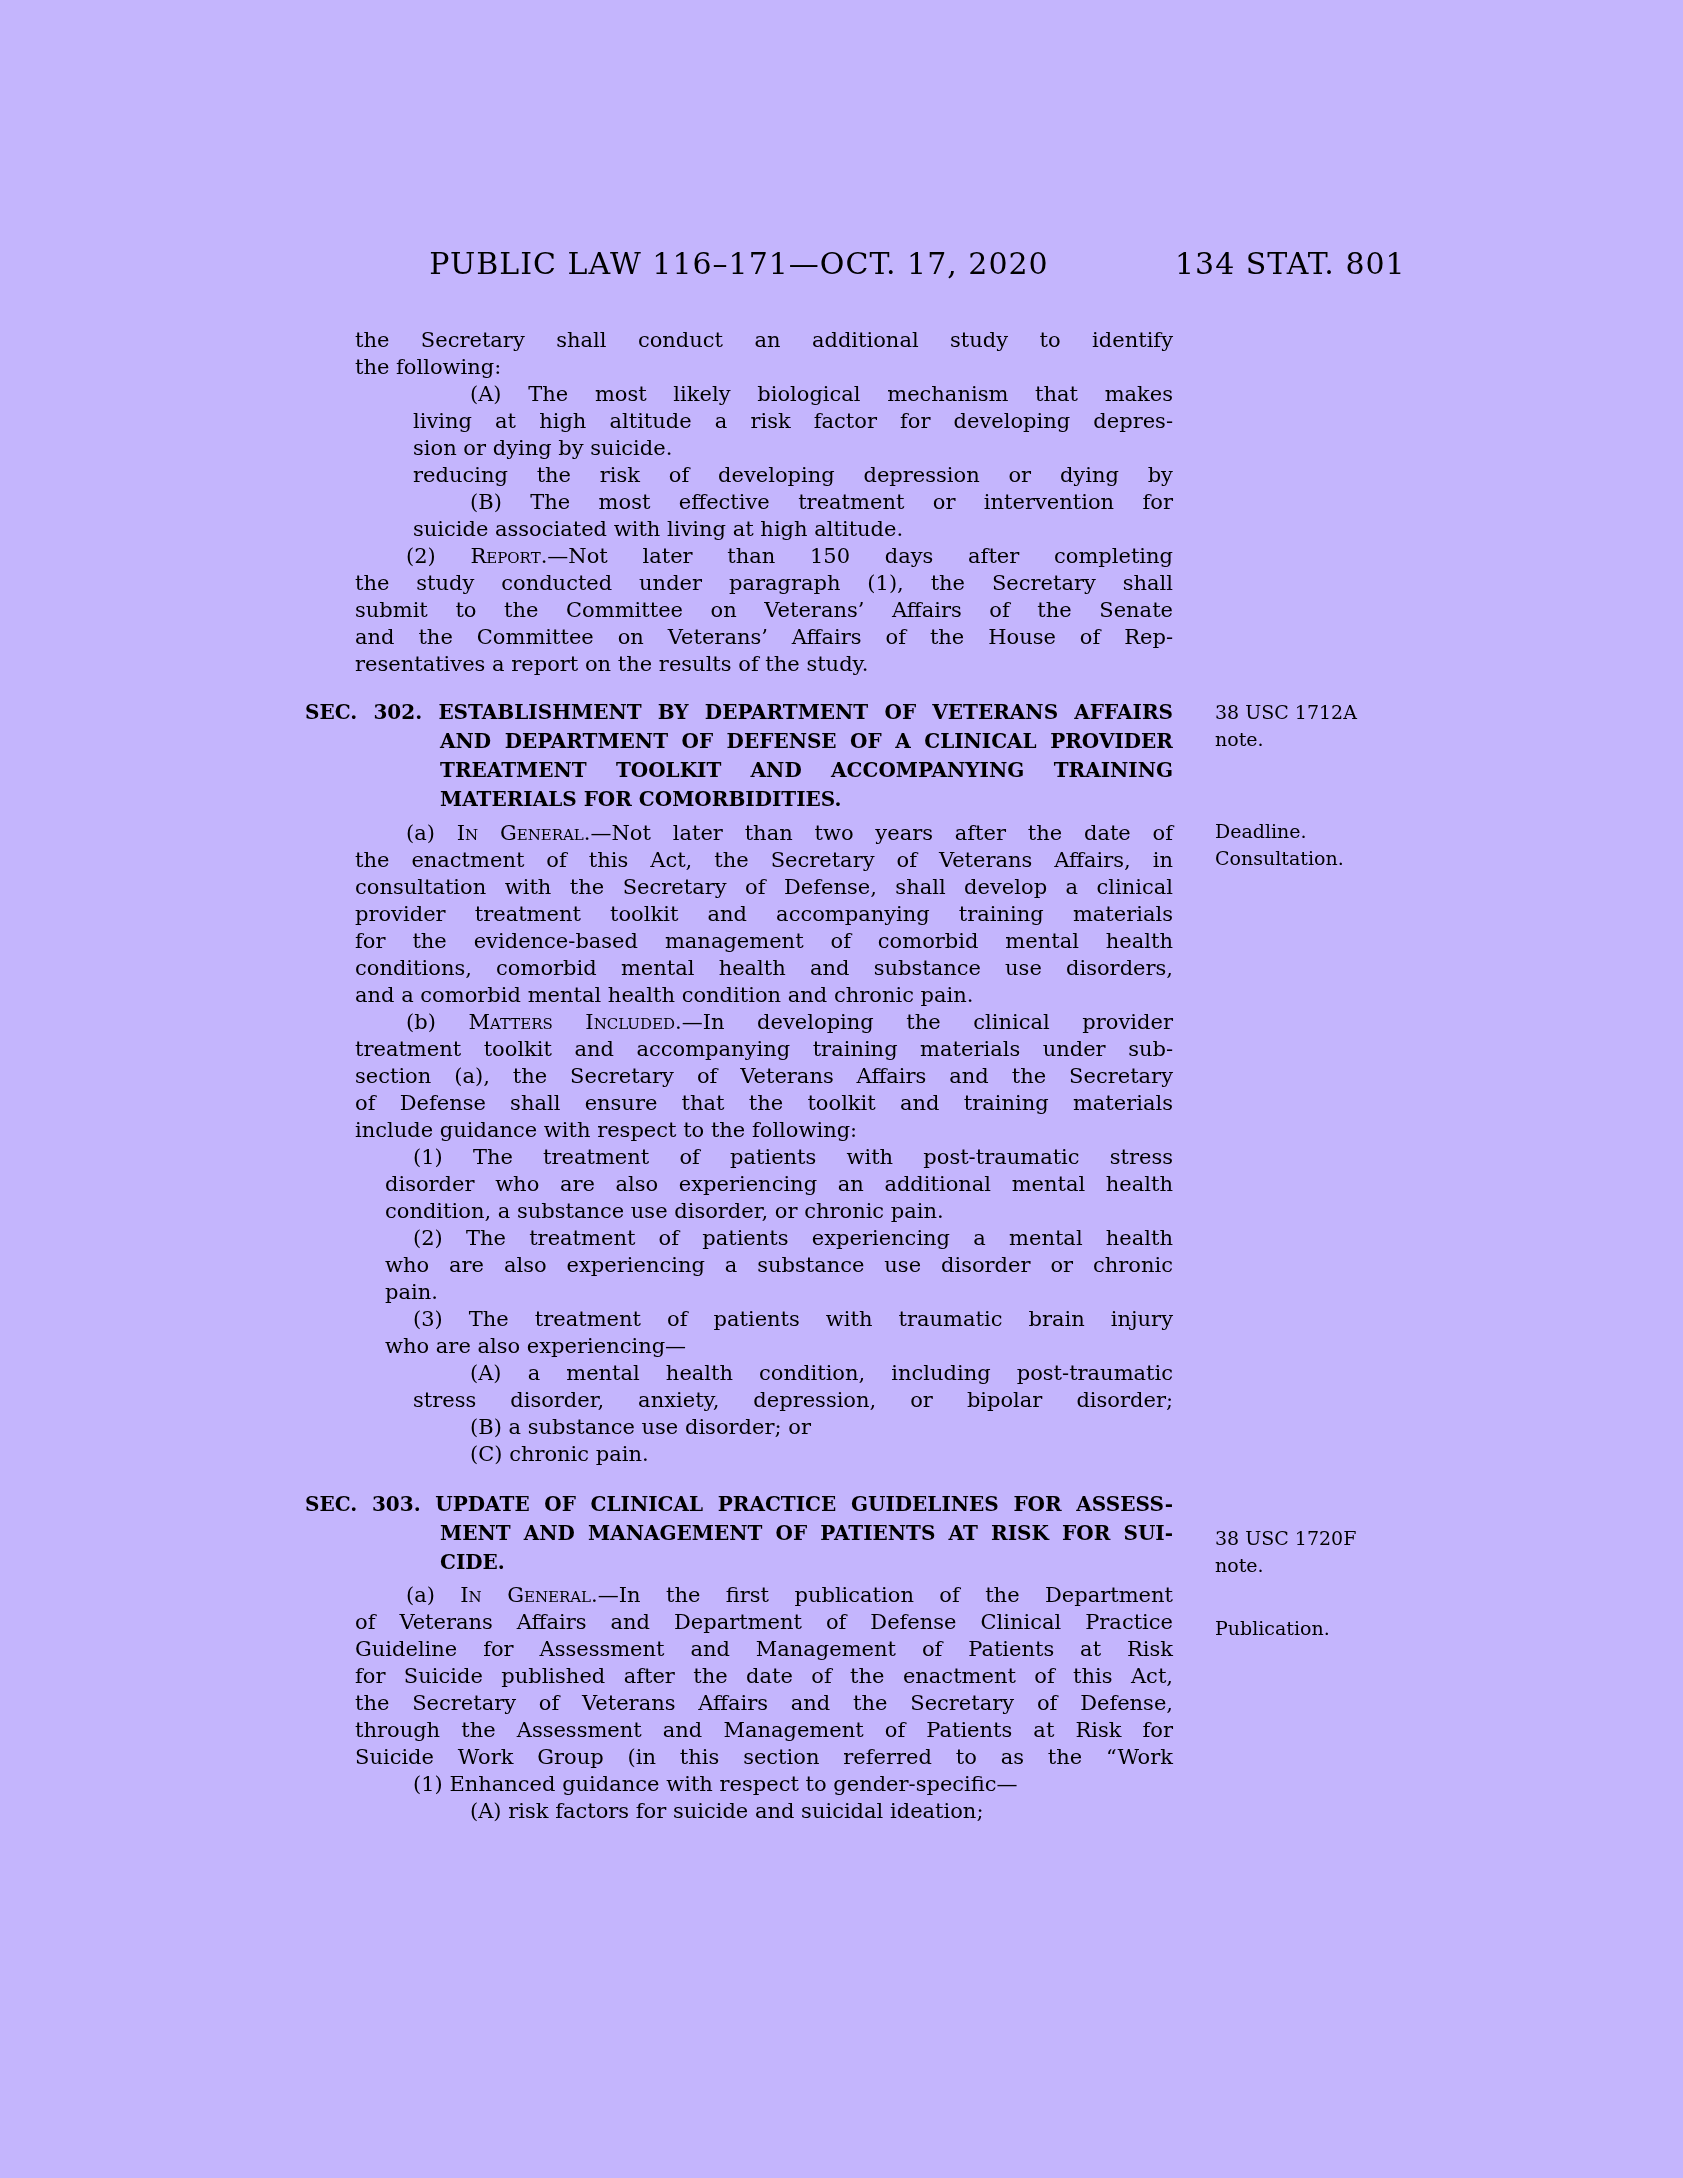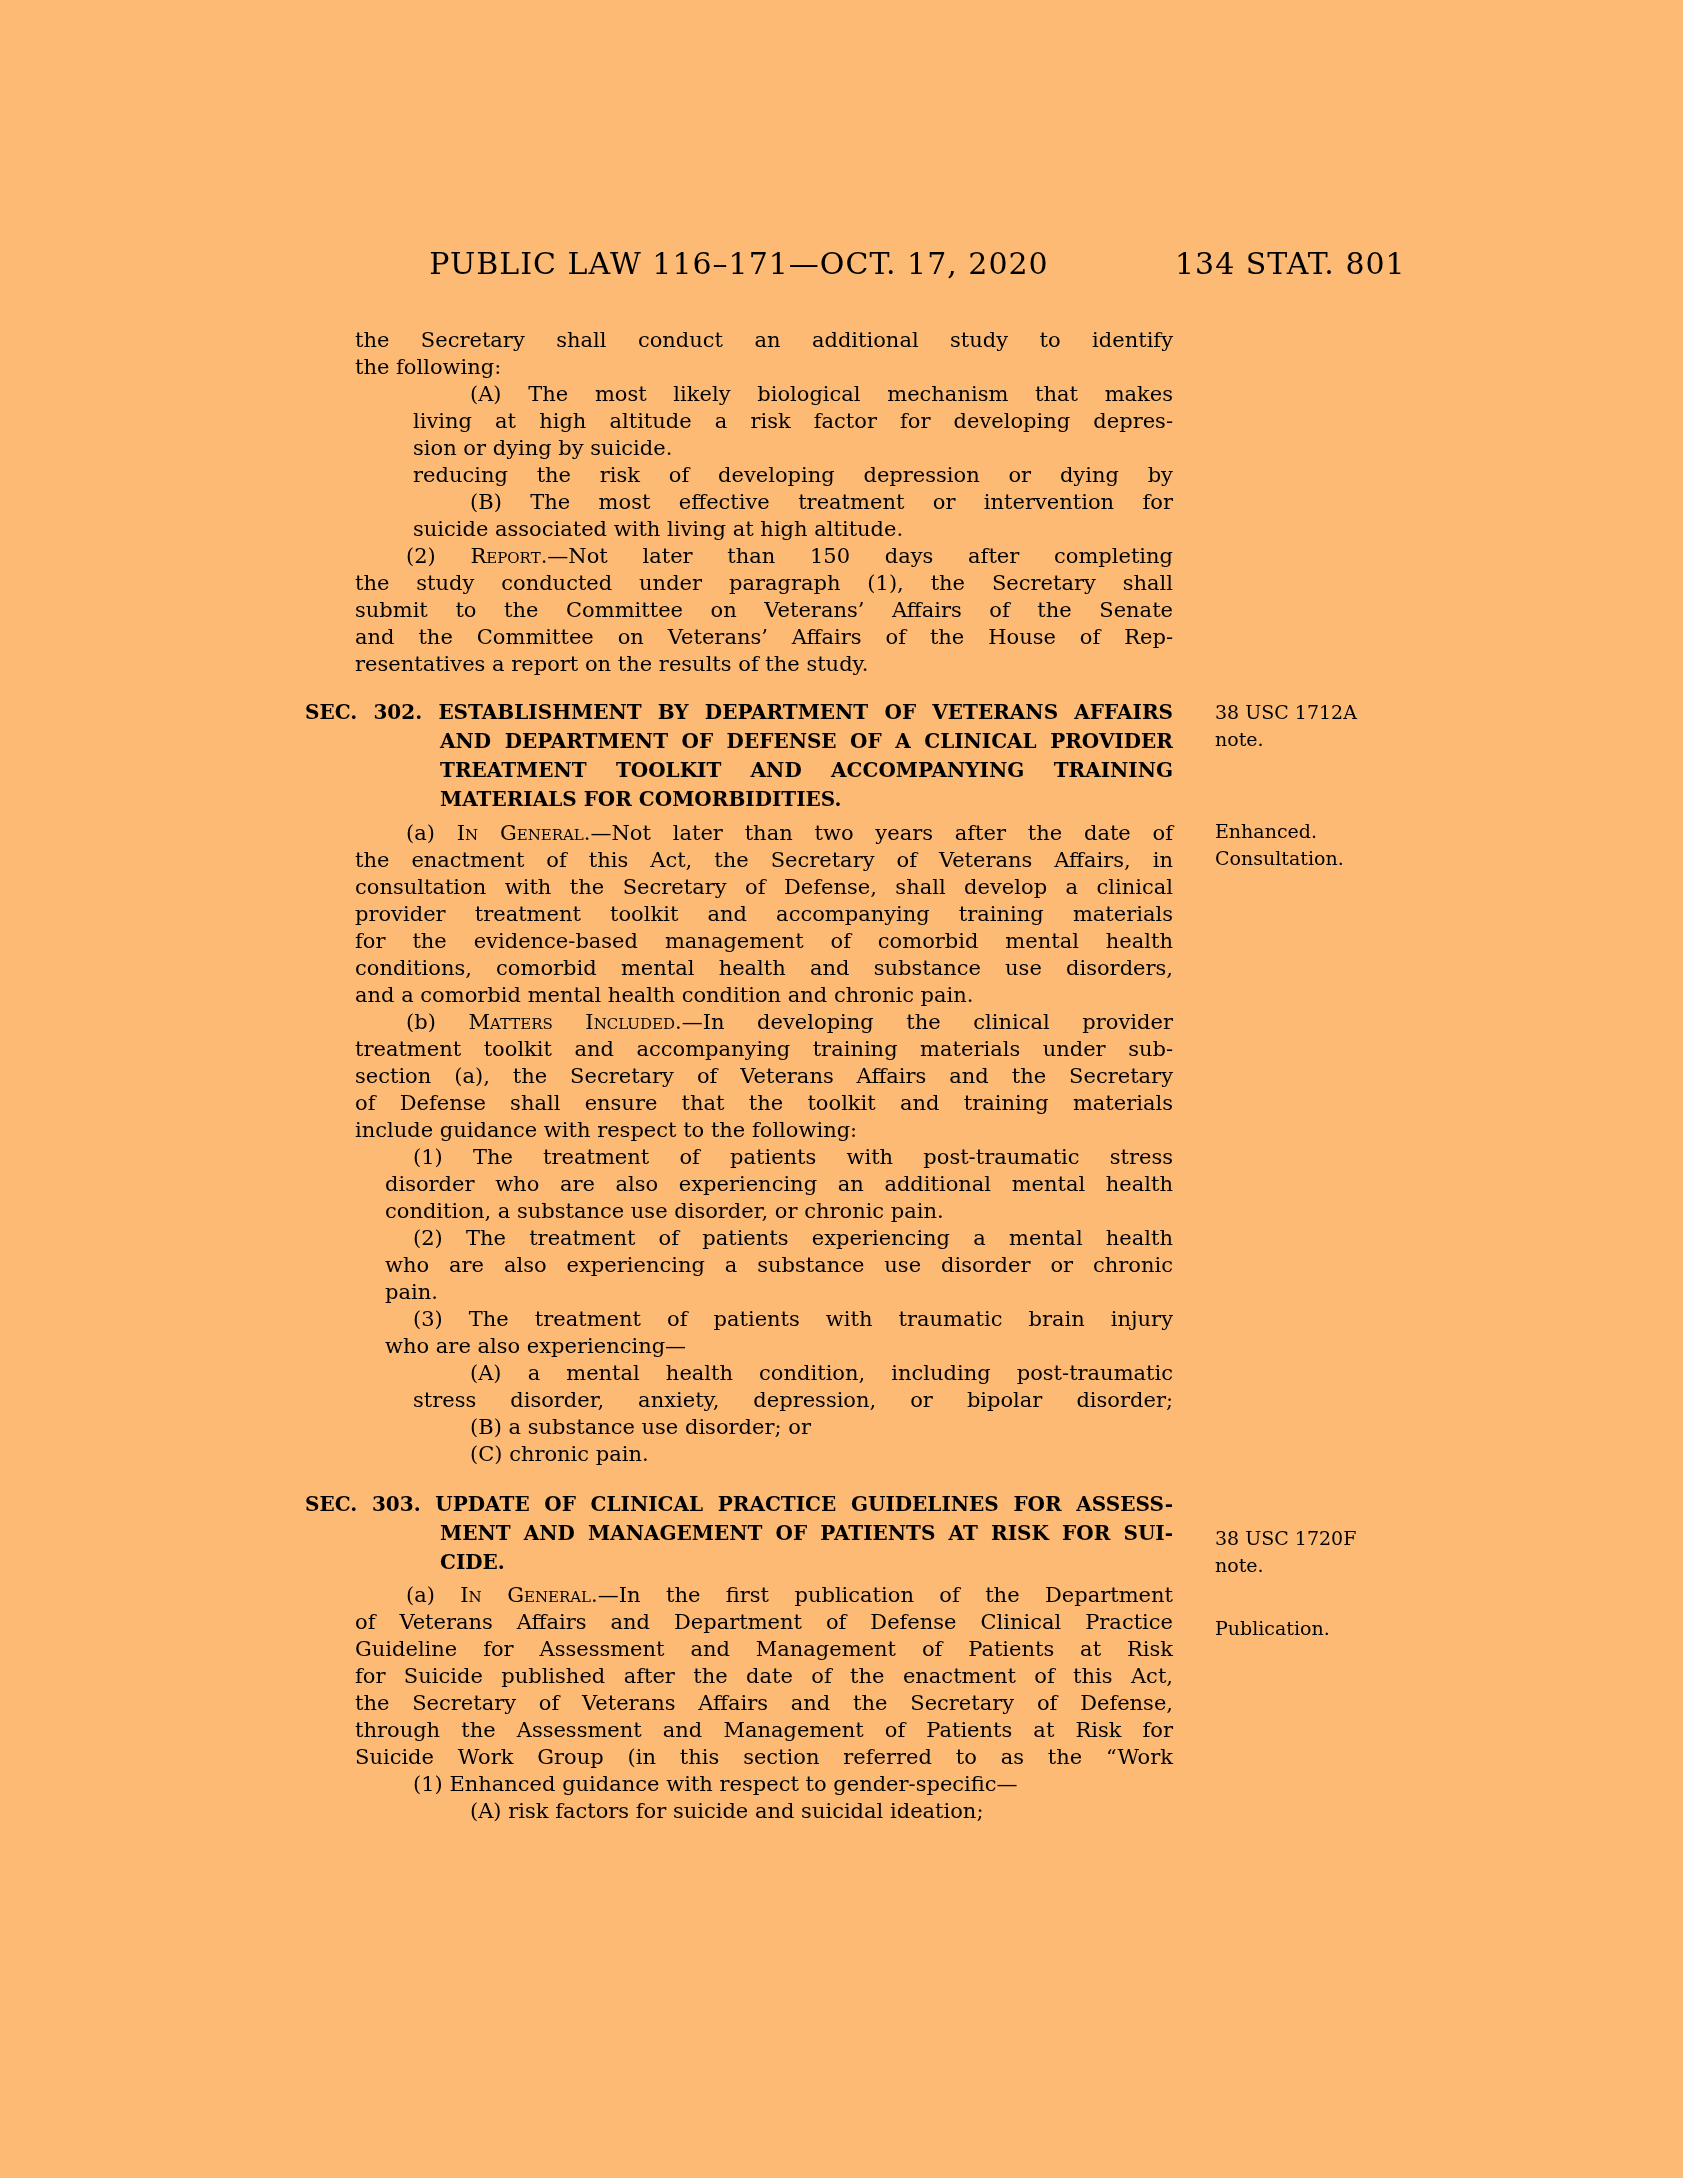--- a/index.html
+++ b/index.html
@@ -1,20 +1,20 @@
 <!DOCTYPE html>
 <html><head>
 <meta charset="utf-8">
 <style>
   html, body { margin: 0; padding: 0; background: #ffffff; }
   .page {
     position: relative;
     width: 1683px;
     height: 2178px;
-    background: #fdba74;
+    background: #c4b5fd;
     font-family: "DejaVu Serif", "Liberation Serif", serif;
     color: #000000;
     overflow: hidden;
   }
   
   .hdr-title {
     position: absolute;
     top: 246px; left: 305px; width: 868px;
     text-align: center;
     font-size: 30px; line-height: 36px;
@@ -170,21 +170,21 @@
     <div class="ln p2f">(A) risk factors for suicide and suicidal ideation;</div>
 
   </div>
 
   <div class="margin-note mn1">
     <div class="ln">38 USC 1712A</div>
     <div class="ln">note.</div>
   </div>
 
   <div class="margin-note mn2">
-    <div class="ln">Enhanced.</div>
+    <div class="ln">Deadline.</div>
     <div class="ln">Consultation.</div>
   </div>
 
   <div class="margin-note mn3">
     <div class="ln">38 USC 1720F</div>
     <div class="ln">note.</div>
   </div>
 
   <div class="margin-note mn4">
     <div class="ln">Publication.</div>

